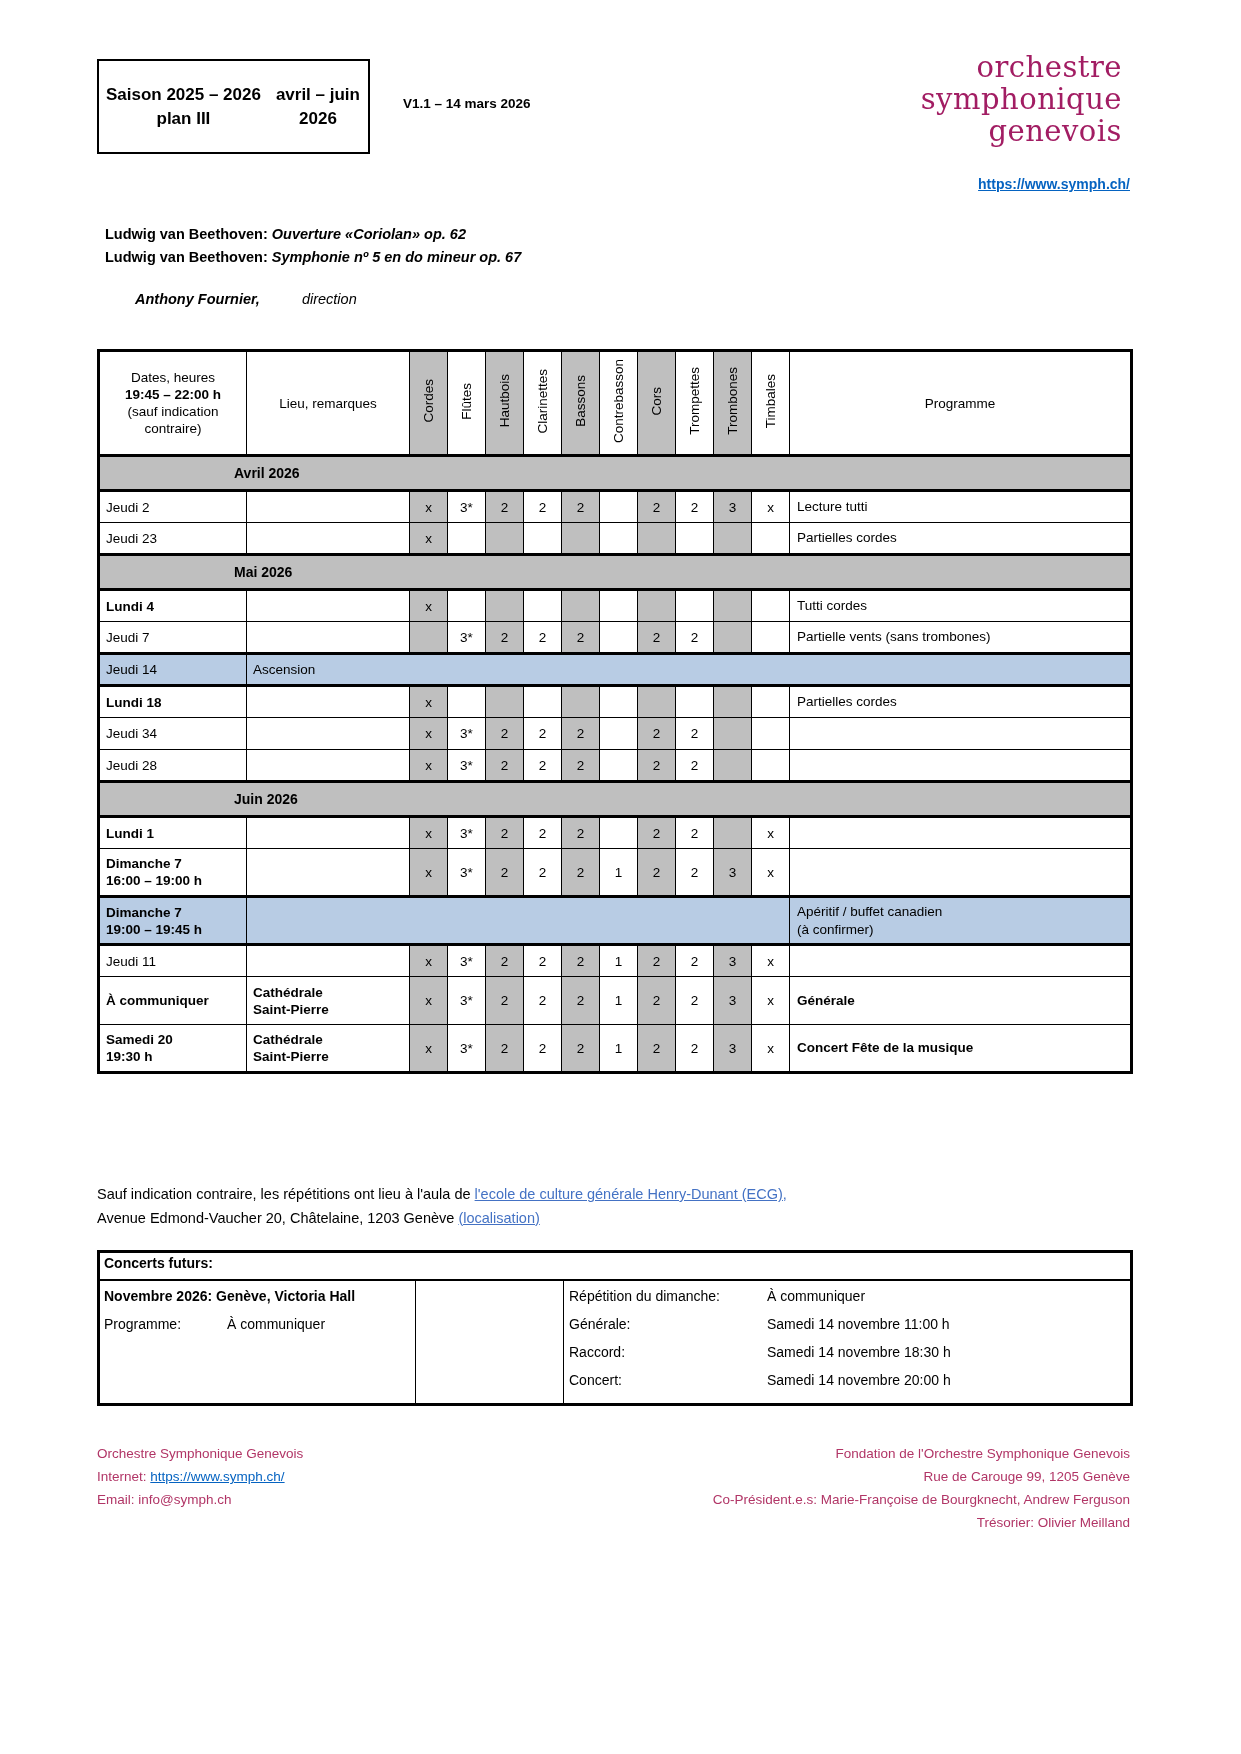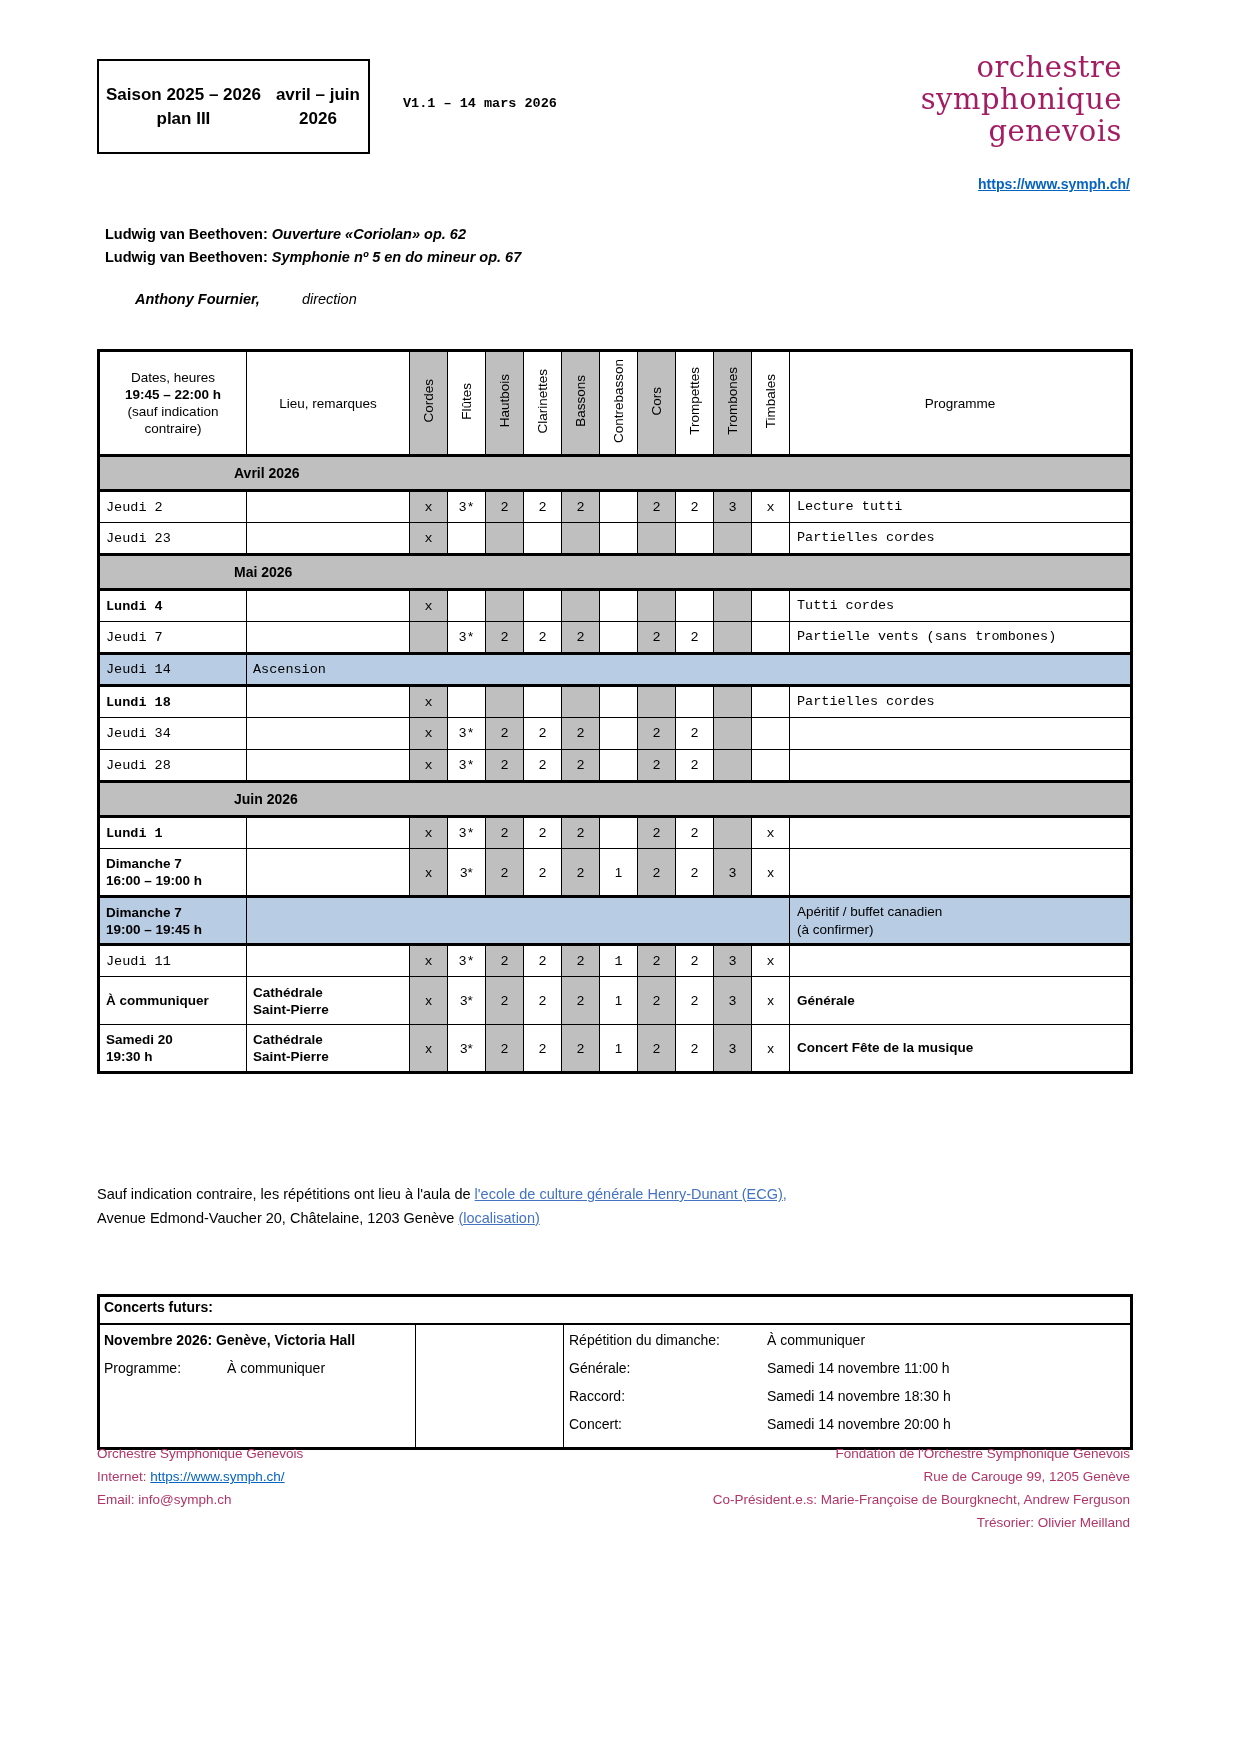--- a/index.html
+++ b/index.html
@@ -5,56 +5,56 @@
   html,body{margin:0;padding:0;}
   body{width:1241px;height:1754px;background:#fff;font-family:"Liberation Sans", sans-serif;color:#000;}
   .page{position:relative;width:1241px;height:1754px;background:#fff;overflow:hidden;}
   .b{font-weight:bold;}
   .i{font-style:italic;margin-left:38px;}
   a{text-decoration:underline;cursor:pointer;}
 
   .titlebox{position:absolute;left:97px;top:59px;width:269px;height:91px;border:2px solid #000;
     display:flex;justify-content:center;align-items:center;
     font-size:17px;font-weight:bold;text-align:center;line-height:24px;}
-  .version{position:absolute;left:403px;top:96px;font-size:13.5px;font-weight:bold;font-family:Liberation Mono, monospace;}
+  .version{position:absolute;left:403px;top:96px;font-size:13.5px;font-weight:bold;}
   .logo{position:absolute;right:119px;top:51px;text-align:right;
     font-family:"DejaVu Serif", serif;color:var(--brand);font-size:29px;line-height:32px;letter-spacing:0.5px;}
   .toplink{position:absolute;right:111px;top:176px;font-size:14px;font-weight:bold;}
   .toplink a{color:var(--link);}
 
   .works{position:absolute;left:97px;top:223px;font-size:14.5px;line-height:22.5px;}
   .works .composer{font-weight:bold;margin-left:8px;}
   .works .wtitle{font-weight:bold;font-style:italic;}
   .instr{position:absolute;right:111px;top:223px;text-align:right;font-size:14.5px;line-height:22.5px;}
   .conductor{position:absolute;left:97px;top:291px;font-size:14.5px;}
 
   table.sched{position:absolute;left:97px;top:349px;width:1033px;table-layout:fixed;
     border-collapse:collapse;border:3px solid #000;}
   table.sched td, table.sched th{border:1px solid #000;overflow:hidden;}
   tr.r-head{height:105px;}
   tr.r-head th{border-bottom:3px solid #000;}
   tr.r-month{height:35px;}
   tr.r-month td{border-top:3px solid #000;border-bottom:3px solid #000;}
-  tr.r-norm{height:32px;font-family:Liberation Mono, monospace;}
+  tr.r-norm{height:32px;}
   tr.r-tall{height:48px;}
   tr.r-special td{border-top:3px solid #000;border-bottom:3px solid #000;}
   .hd{font-size:13.5px;font-weight:normal;text-align:center;vertical-align:middle;line-height:17px;background:#fff;}
   .vert{writing-mode:vertical-rl;transform:rotate(180deg);display:inline-block;line-height:1;white-space:nowrap;font-size:13.5px;}
   .month-cell{font-weight:bold;font-size:14px;background:var(--gray);padding-left:134px;vertical-align:middle;}
   .date{font-size:13.5px;text-align:left;vertical-align:middle;padding:2px 3px 2px 6px;line-height:17px;}
   .num{font-size:13.5px;text-align:center;vertical-align:middle;}
   .prog{font-size:13.5px;text-align:left;vertical-align:middle;padding:2px 3px 2px 7px;line-height:18px;}
   .gray{background:var(--gray);}
   .blue{background:var(--blue) !important;}
 
   .footnote{position:absolute;left:97px;top:1183px;font-size:14.5px;line-height:23.5px;}
   .footnote a{color:var(--link2);}
 
   table.future{position:absolute;left:97px;top:1250px;width:1033px;table-layout:fixed;
-    border-collapse:collapse;border:3px solid #000;font-size:14px;margin-top:44px;}
+    border-collapse:collapse;border:3px solid #000;font-size:14px;}
   table.future td{border:1.5px solid #000;vertical-align:top;}
   .ft-title{font-weight:bold;padding:2px 0 2px 4px;height:22px;border-bottom:2px solid #000 !important;}
   .ft-body td{height:120px;}
   .ft-left{padding:1px 8px 0 4px;line-height:28px;}
   .ft-right{padding:1px 0 0 5px;line-height:28px;}
   .ft-lab{display:inline-block;width:123px;}
   .ft-lab2{display:inline-block;width:198px;}
 
   .footer-left{position:absolute;left:97px;top:1442px;font-size:13.5px;line-height:23px;color:var(--pink);}
   .footer-left a{color:var(--link);}

